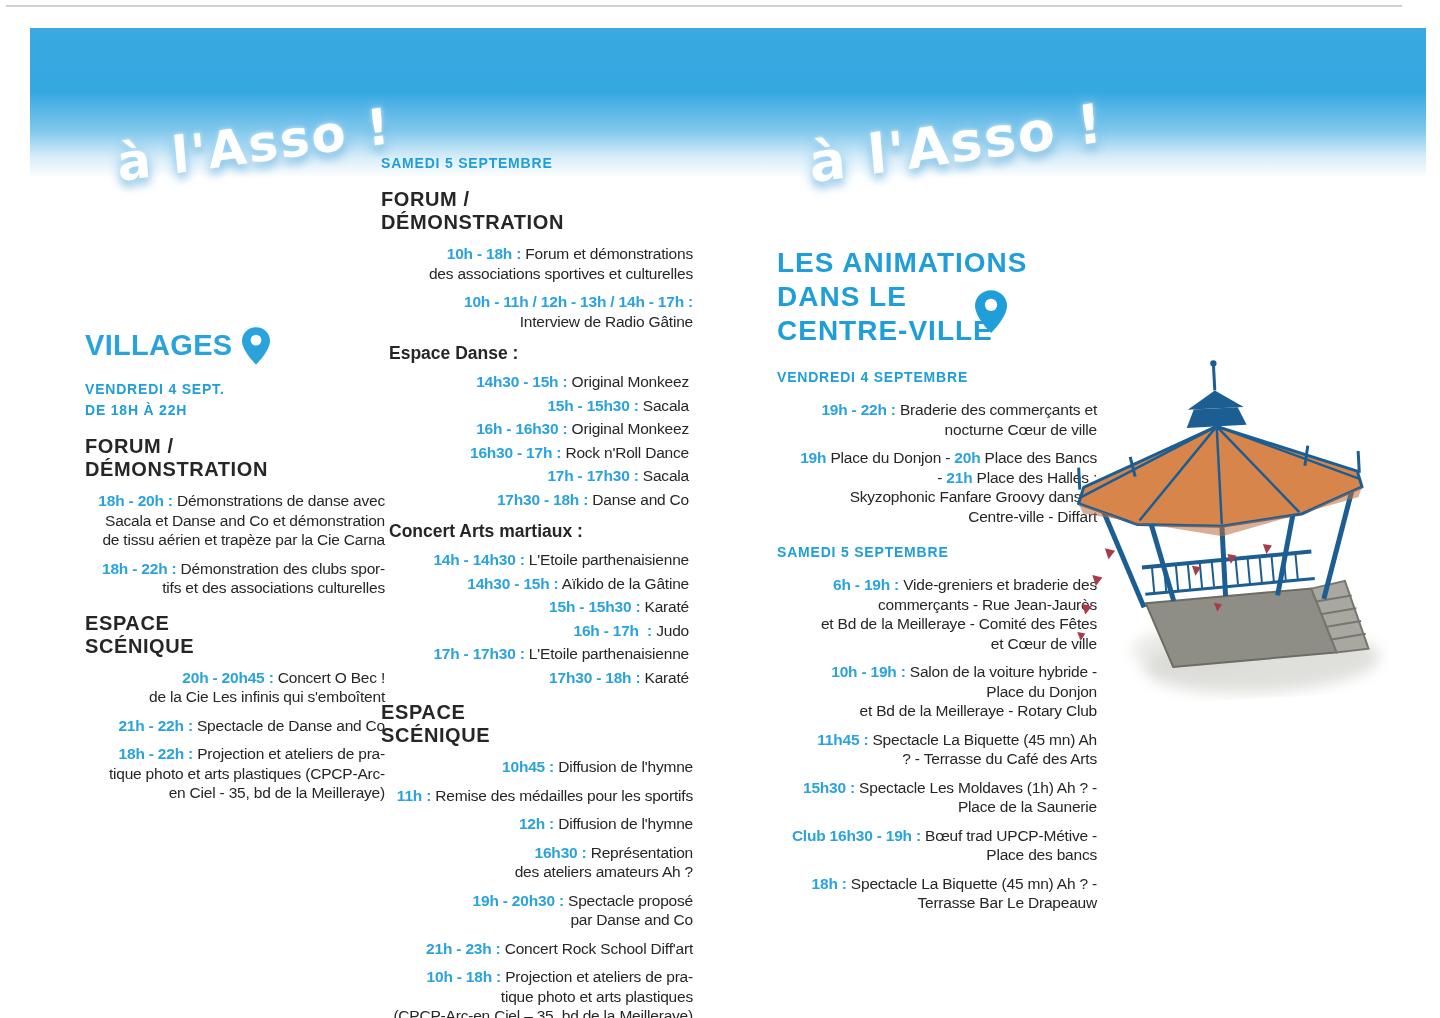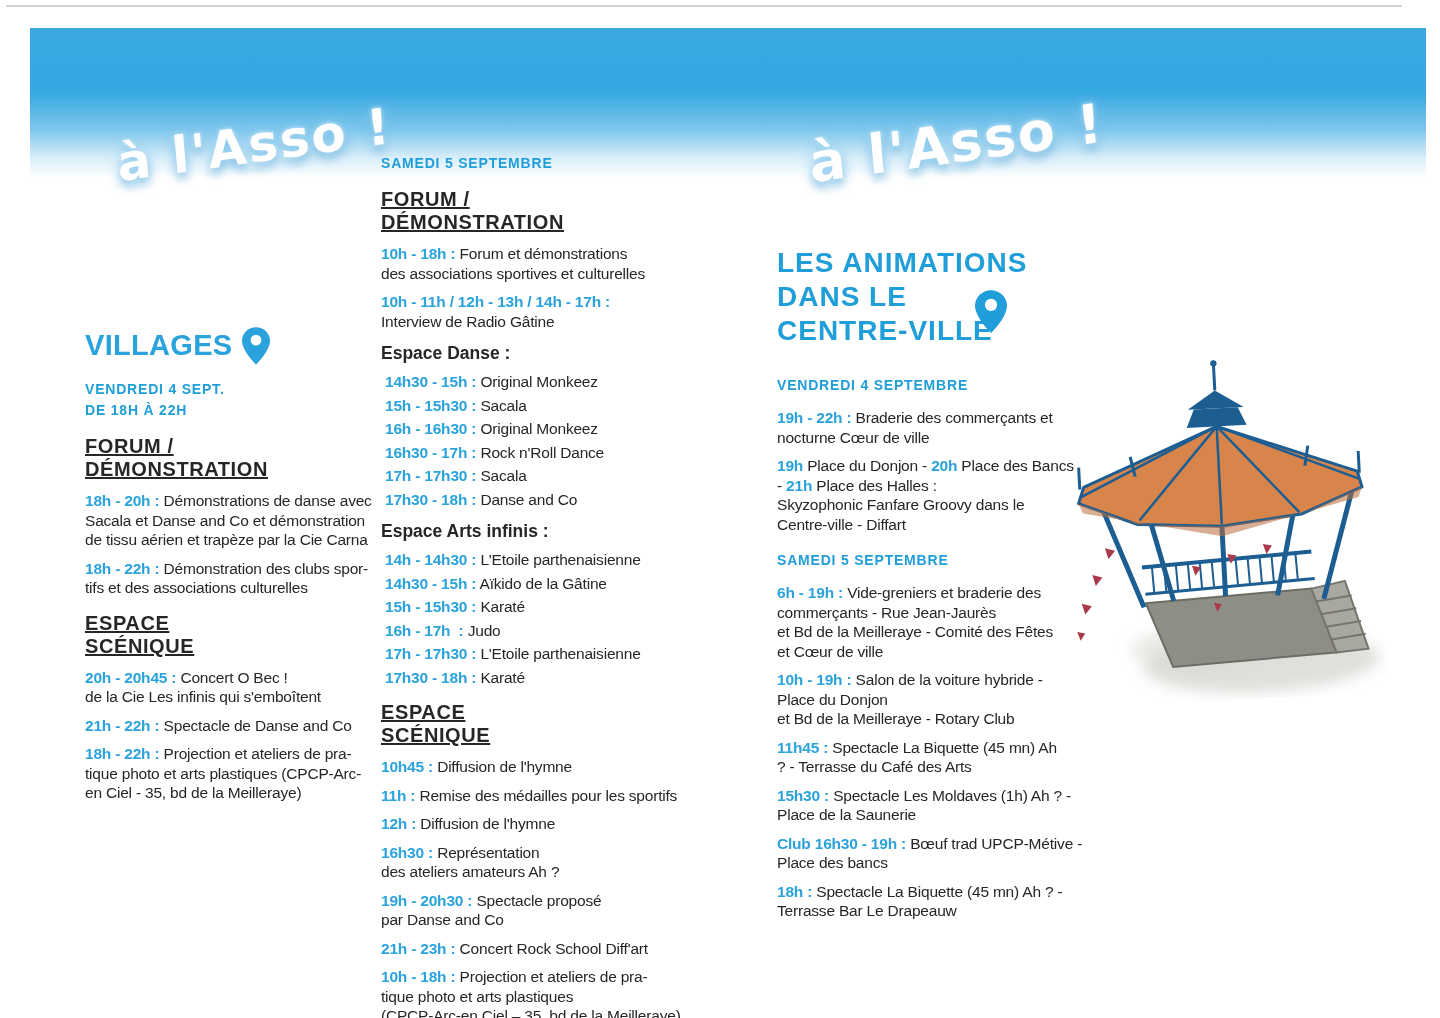--- a/index.html
+++ b/index.html
@@ -20,35 +20,35 @@
   .logo-right{left:778px;top:84px;font-size:54px;}
 
   .col{position:absolute;}
   .col-left{left:85px;top:322px;width:300px;}
   .col-mid{left:381px;top:153px;width:312px;}
   .col-right{left:777px;top:246px;width:320px;}
 
   .col-title{margin:5px 0 14px 0;font-size:29px;line-height:37px;font-weight:900;
              color:var(--accent);letter-spacing:.3px;white-space:pre-line;}
   .col-title .pin{vertical-align:top;margin-left:10px;}
-  .fancy-title{position:relative;margin:0 0 27px 0;font-size:28px;line-height:34px;font-weight:900;
+  .fancy-title{position:relative;margin:0 0 19px 0;font-size:28px;line-height:34px;font-weight:900;
                color:var(--day-blue);letter-spacing:1px;}
   .fancy-title .pin-abs{position:absolute;left:198px;top:44px;}
 
   .day{margin:0 0 12px 0;font-size:14px;line-height:21px;font-weight:800;
        color:var(--day-blue);letter-spacing:.8px;white-space:pre-line;}
   .day-gap{margin-top:16px;}
   .section{margin:14px 0 10px 0;font-size:20px;line-height:23px;font-weight:900;
-           color:var(--ink);letter-spacing:.6px;white-space:pre-line;text-decoration:underline;}
+           color:var(--ink);letter-spacing:.6px;white-space:pre-line;}
   .section:first-child{margin-top:0;}
-  .sub{margin:12px 0 8px 0;font-size:17.5px;line-height:21px;font-weight:800;color:var(--ink);}
+  .sub{margin:12px 0 8px 8px;font-size:17.5px;line-height:21px;font-weight:800;color:var(--ink);}
 
   .list{margin:0;}
   .item{margin:0 0 9px 0;font-size:15.5px;line-height:19.5px;letter-spacing:-.2px;
-        white-space:pre-wrap;color:var(--ink);}
+        white-space:pre-wrap;color:var(--ink);text-align:right;}
   .tight .item{margin:4px;}
   .time{color:var(--accent);font-weight:bold;}
   .txt{color:var(--ink);}
 
   .illustration{position:absolute;left:1070px;top:356px;width:312px;height:344px;transform:rotate(-3deg);}
 </style>
 </head>
 <body>
 
 <div class="page">
@@ -98,21 +98,21 @@
       </div>
     <h4 class="sub">Espace Danse :</h4>
     <div class="list tight">
         <p class="item"><span class="time">14h30 - 15h :</span><span class="txt"> Original Monkeez</span></p>
         <p class="item"><span class="time">15h - 15h30 :</span><span class="txt"> Sacala</span></p>
         <p class="item"><span class="time">16h - 16h30 :</span><span class="txt"> Original Monkeez</span></p>
         <p class="item"><span class="time">16h30 - 17h :</span><span class="txt"> Rock n'Roll Dance</span></p>
         <p class="item"><span class="time">17h - 17h30 :</span><span class="txt"> Sacala</span></p>
         <p class="item"><span class="time">17h30 - 18h :</span><span class="txt"> Danse and Co</span></p>
       </div>
-    <h4 class="sub">Espace Arts infinis :</h4>
+    <h4 class="sub">Concert Arts martiaux :</h4>
     <div class="list tight">
         <p class="item"><span class="time">14h - 14h30 :</span><span class="txt"> L'Etoile parthenaisienne</span></p>
         <p class="item"><span class="time">14h30 - 15h :</span><span class="txt"> Aïkido de la Gâtine</span></p>
         <p class="item"><span class="time">15h - 15h30 :</span><span class="txt"> Karaté</span></p>
         <p class="item"><span class="time">16h - 17h  :</span><span class="txt"> Judo</span></p>
         <p class="item"><span class="time">17h - 17h30 :</span><span class="txt"> L'Etoile parthenaisienne</span></p>
         <p class="item"><span class="time">17h30 - 18h :</span><span class="txt"> Karaté</span></p>
       </div>
     <h3 class="section">ESPACE
 SCÉNIQUE</h3>

